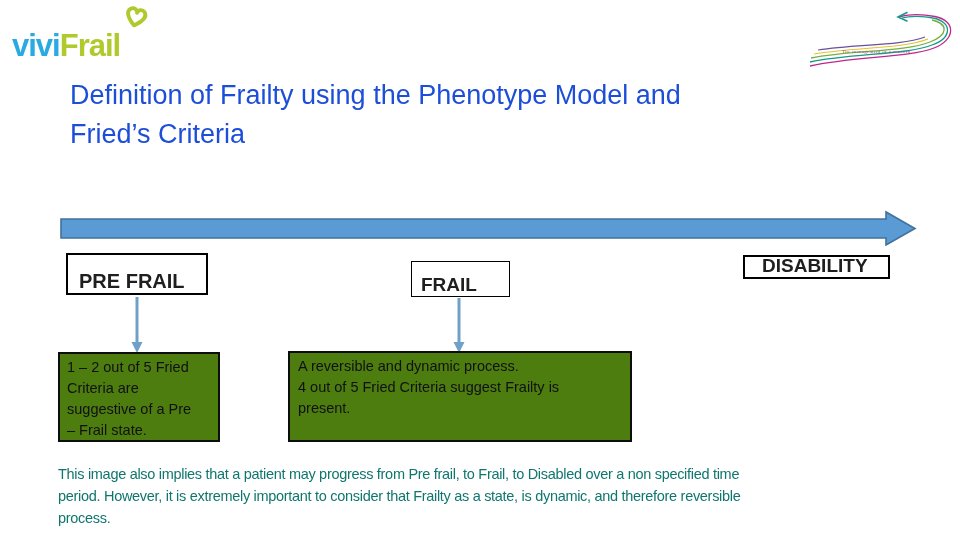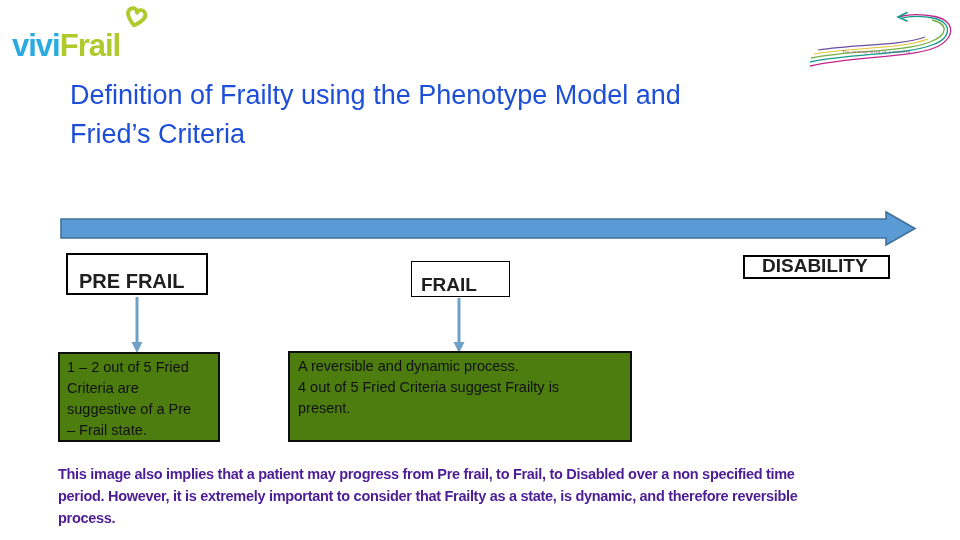--- a/index.html
+++ b/index.html
@@ -71,22 +71,22 @@
   .desc-box {
     position: absolute; background: #4d7c0f; border: 2px solid #0d0d0d;
     font-size: 14.5px; line-height: 21px; color: #111;
   }
   .desc-pre-frail { left: 58px;  top: 352px; width: 162px; height: 90px; padding: 3px 7px; }
   .desc-frail     { left: 288px; top: 351px; width: 344px; height: 91px; padding: 3px 8px; }
 
   
   .footer-note {
     position: absolute; left: 58px; top: 463px; width: 880px;
-    font-size: 14.5px; line-height: 22px; font-weight: 700;
-    letter-spacing: -0.3px; color: #4c1d95;
+    font-size: 14.5px; line-height: 22px; font-weight: 400;
+    letter-spacing: -0.3px; color: #0f766e;
   }
   .footer-note .line { white-space: nowrap; }
 </style>
 </head>
 <body>
 
 <div class="vivifrail-logo">
   <svg class="vf-heart" width="24" height="22" viewBox="0 0 16 15">
     <path d="M8 13.4 C2.4 9 0.6 5.2 3.1 2.9 C5.3 1 7.8 2.6 8 4.6 C8.2 2.6 10.7 1 12.9 2.9 C15.4 5.2 13.6 9 8 13.4 Z" fill="none" stroke="#AFCA2C" stroke-width="2.6" stroke-linejoin="round"></path>
   </svg>

